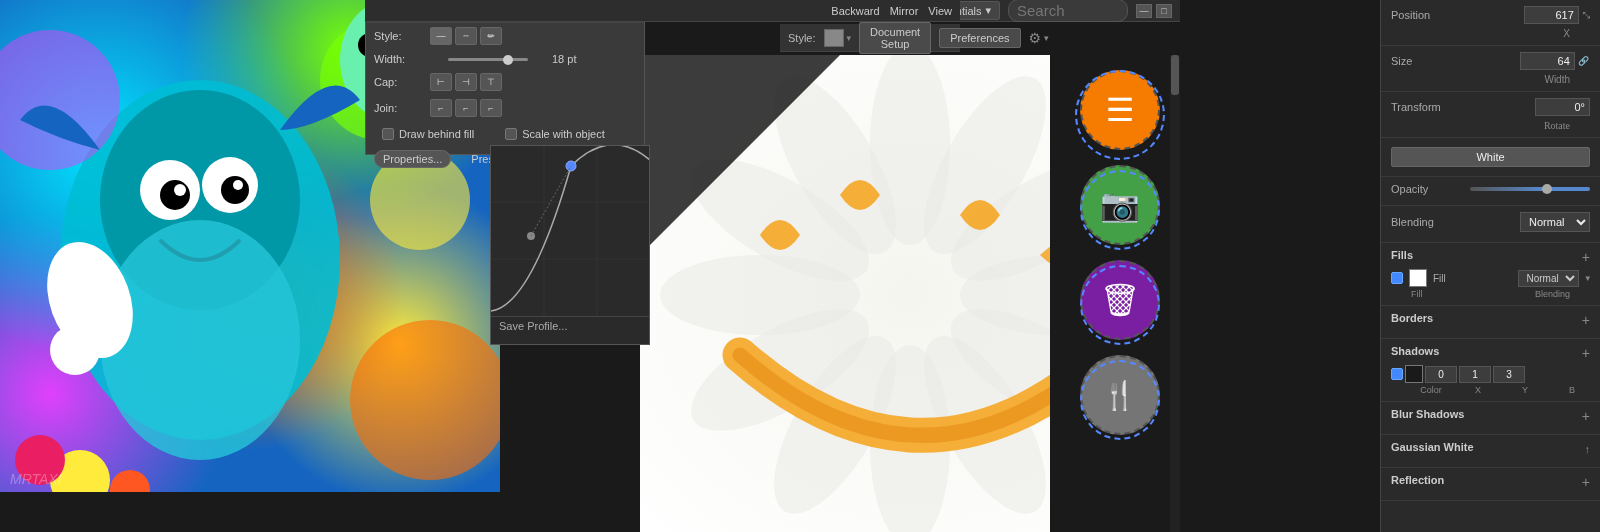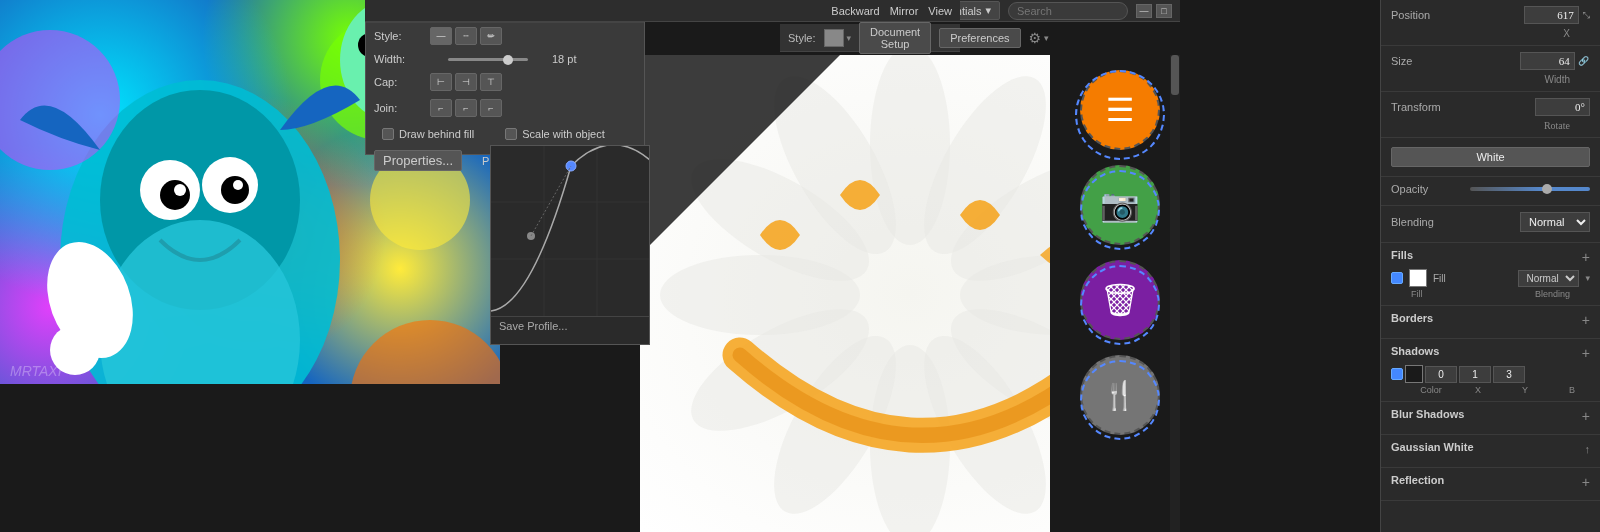--- a/index.html
+++ b/index.html
@@ -19,21 +19,21 @@
       left: 0; top: 0;
       width: 1180px;
       height: 532px;
       overflow: hidden;
     }
 
     .artwork-left {
       position: absolute;
       left: 0; top: 0;
       width: 500px;
-      height: 384px;
+      height: 492px;
       background: linear-gradient(135deg, #00bcd4 0%, #4caf50 20%, #ff5722 40%, #9c27b0 60%, #2196f3 80%);
       overflow: hidden;
     }
 
     
     .artwork-bg {
       position: absolute;
       left: 0; top: 0;
       width: 100%;
       height: 100%;
@@ -133,22 +133,22 @@
       align-items: center;
       padding: 3px 8px;
       gap: 20px;
     }
 
     .props-btn {
       background: #555;
       border: 1px solid #666;
       color: #ccc;
       padding: 2px 8px;
-      border-radius: 2px;
-      font-size: 13px;
+      border-radius: 9px;
+      font-size: 11px;
       cursor: pointer;
       text-align: center;
     }
 
     
     .pressure-panel {
       position: absolute;
       left: 490px;
       top: 145px;
       width: 160px;
@@ -284,21 +284,20 @@
     }
 
     .rp-input {
       background: #3d3d3d;
       border: 1px solid #555;
       color: #eee;
       font-size: 11px;
       padding: 2px 4px;
       width: 55px;
       text-align: right;
-      font-family: Liberation Serif, serif;
     }
 
     .rp-input-label {
       color: #888;
       font-size: 10px;
       text-align: center;
     }
 
     .white-btn {
       background: #555;
@@ -420,21 +419,21 @@
       font-size: 11px;
       cursor: pointer;
     }
 
     .search-box {
       background: #3a3a3a;
       border: 1px solid #555;
       border-radius: 10px;
       padding: 2px 8px;
       color: #ccc;
-      font-size: 11px;
+      font-size: 15px;
       width: 120px;
     }
 
     .win-controls {
       display: flex;
       gap: 4px;
     }
 
     .win-btn {
       width: 16px;

